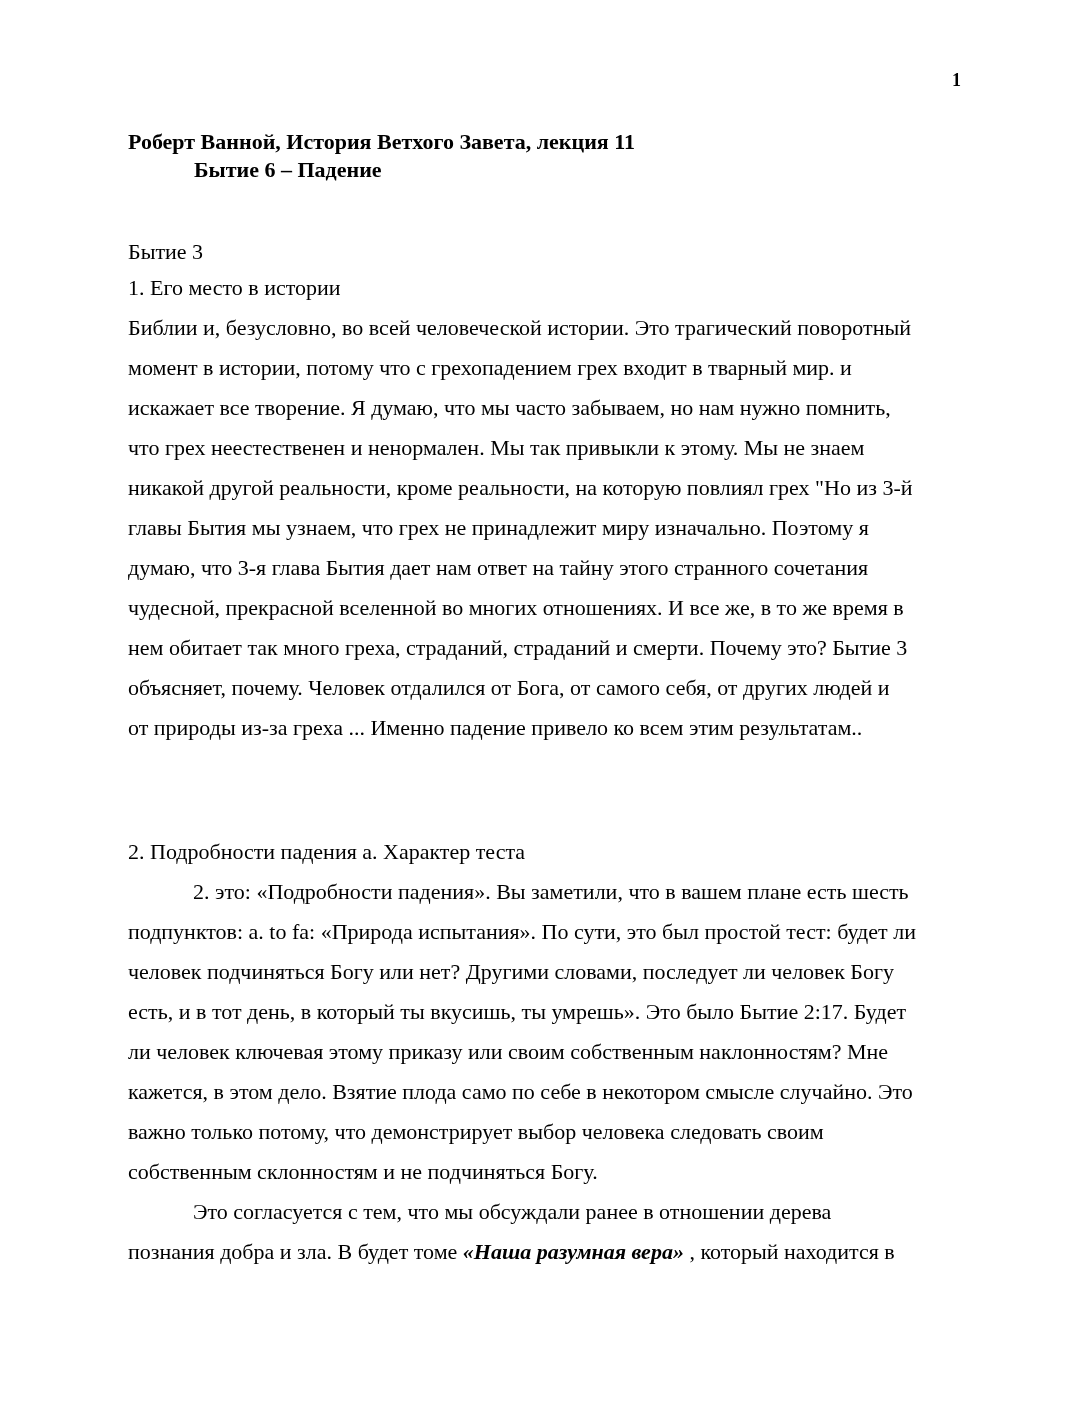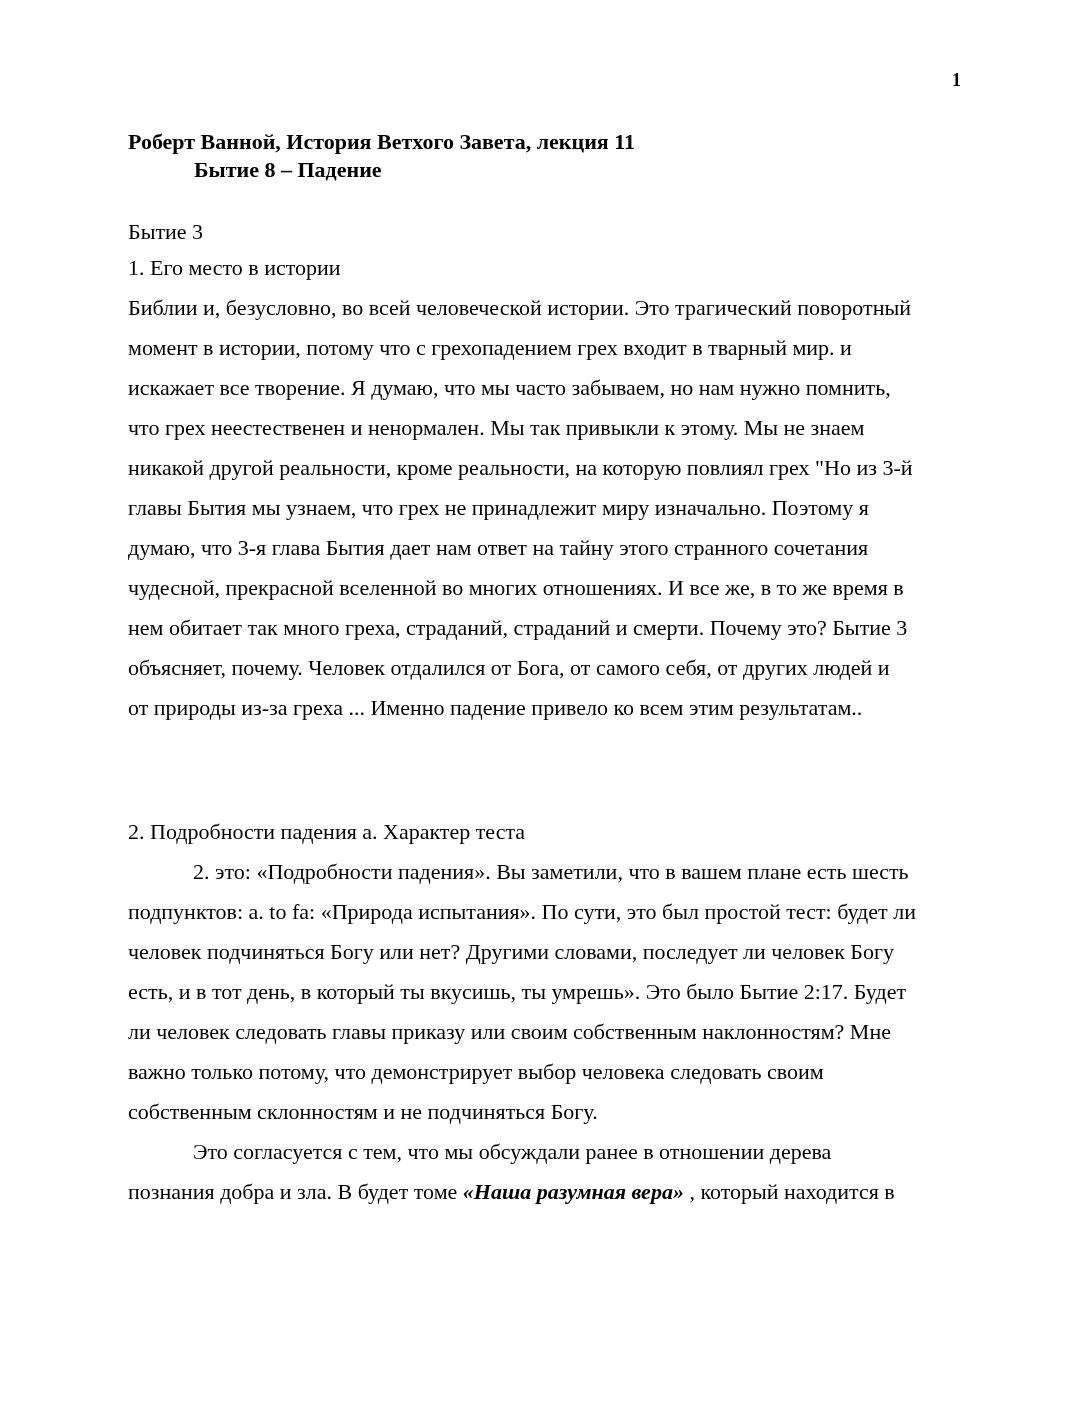--- a/index.html
+++ b/index.html
@@ -40,20 +40,21 @@
       font-weight: bold;
       line-height: 28px;
       white-space: nowrap;
     }
     .body-text {
       position: absolute;
       left: 128px;
       width: 840px;
       font-size: 22px;
       line-height: 40px;
+      margin-top: 20px;
     }
     .line {
       display: block;
       white-space: nowrap;
       height: 40px;
     }
     .indent {
       padding-left: 65px;
     }
     .ital {
@@ -62,21 +63,21 @@
     }
   </style>
 </head>
 <body>
 
 <div>
 
   <div class="page-number">1</div>
 
   <div class="title">Роберт Ванной, История Ветхого Завета, лекция 11</div>
-  <div class="subtitle">Бытие 8 – Падение</div>
+  <div class="subtitle">Бытие 6 – Падение</div>
 
   <div class="body-text" style="top: 212px;">
     <span class="line">Бытие 3</span>
   </div>
 
   <div class="body-text" style="top: 248px;">
     <span class="line">1. Его место в истории</span>
     <div>
       <span class="line">Библии и, безусловно, во всей человеческой истории. Это трагический поворотный</span>
       <span class="line">момент в истории, потому что с грехопадением грех входит в тварный мир. и</span>
@@ -92,21 +93,22 @@
     </div>
   </div>
 
   <div class="body-text" style="top: 812px;">
     <span class="line">2. Подробности падения а. Характер теста</span>
     <div>
       <span class="line indent">2. это: «Подробности падения». Вы заметили, что в вашем плане есть шесть</span>
       <span class="line">подпунктов: a. to fa: «Природа испытания». По сути, это был простой тест: будет ли</span>
       <span class="line">человек подчиняться Богу или нет? Другими словами, последует ли человек Богу</span>
       <span class="line">есть, и в тот день, в который ты вкусишь, ты умрешь». Это было Бытие 2:17. Будет</span>
-      <span class="line">ли человек следовать главы приказу или своим собственным наклонностям? Мне</span>
+      <span class="line">ли человек ключевая этому приказу или своим собственным наклонностям? Мне</span>
+      <span class="line">кажется, в этом дело. Взятие плода само по себе в некотором смысле случайно. Это</span>
       <span class="line">важно только потому, что демонстрирует выбор человека следовать своим</span>
       <span class="line">собственным склонностям и не подчиняться Богу.</span>
     </div>
     <div>
       <span class="line indent">Это согласуется с тем, что мы обсуждали ранее в отношении дерева</span>
       <span class="line"><span>познания добра и зла. В будет томе </span><span class="ital">«Наша разумная вера»</span><span> , который находится в</span></span>
     </div>
   </div>
 
 </div>

